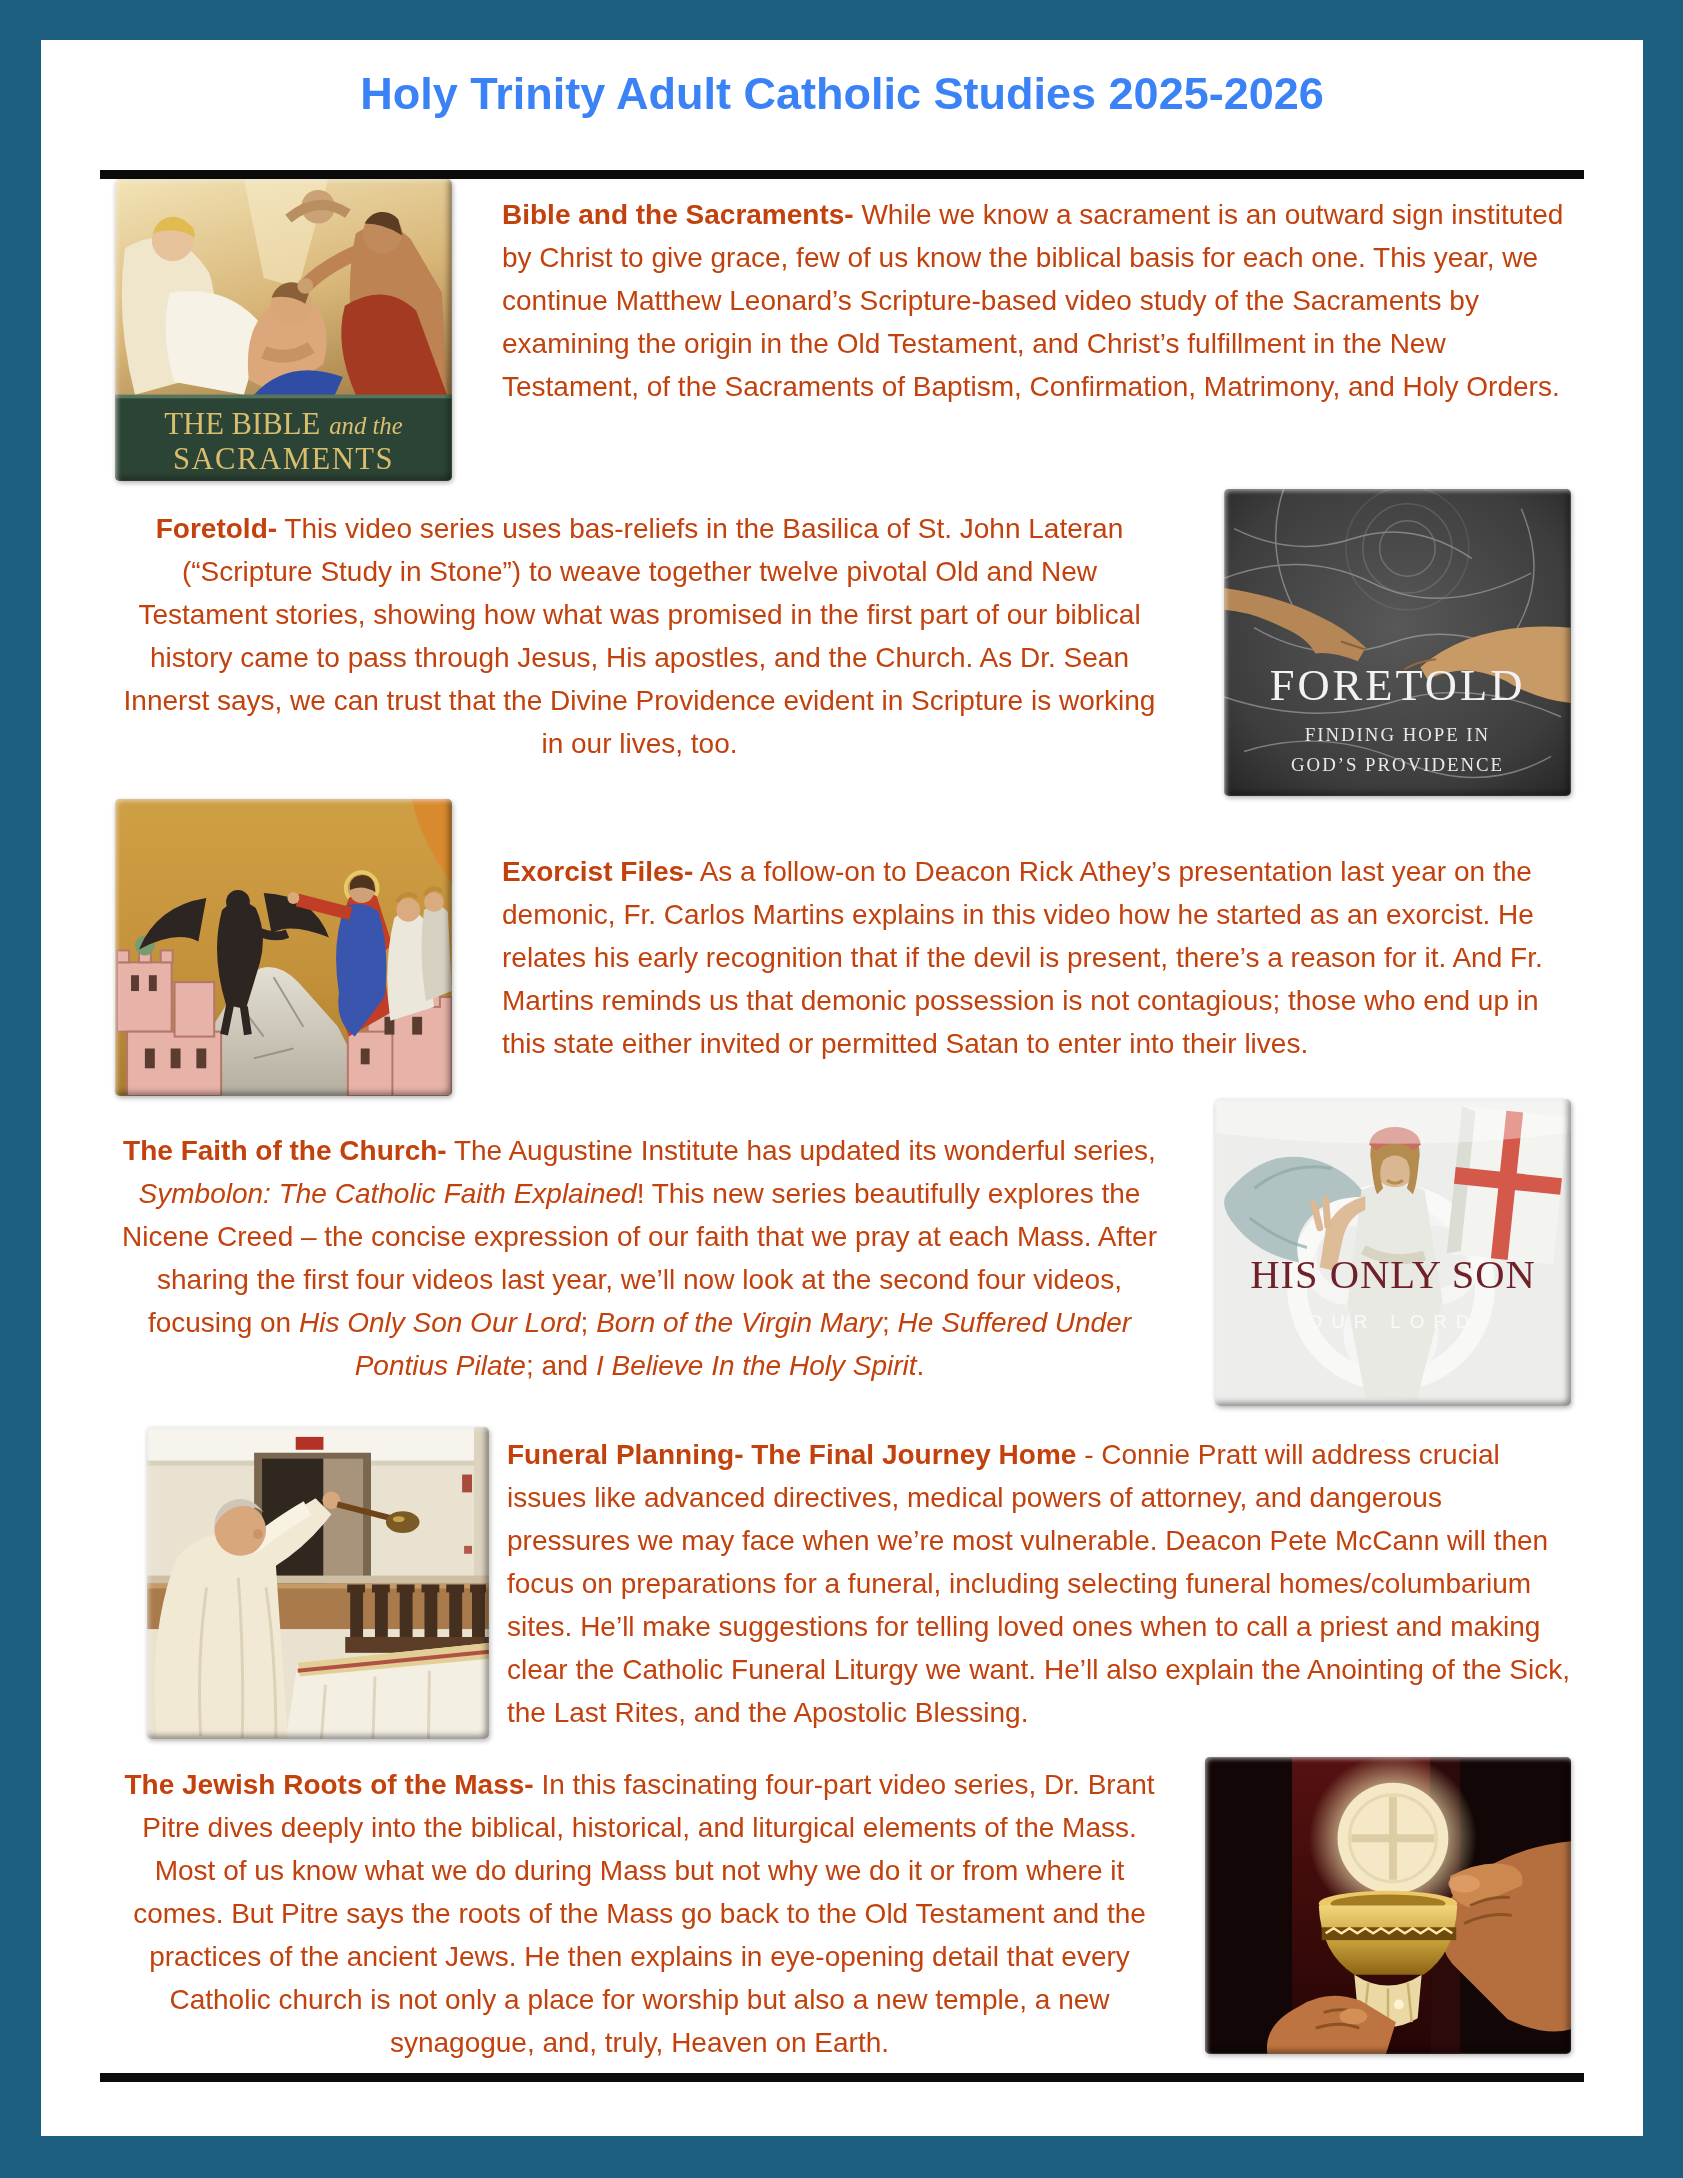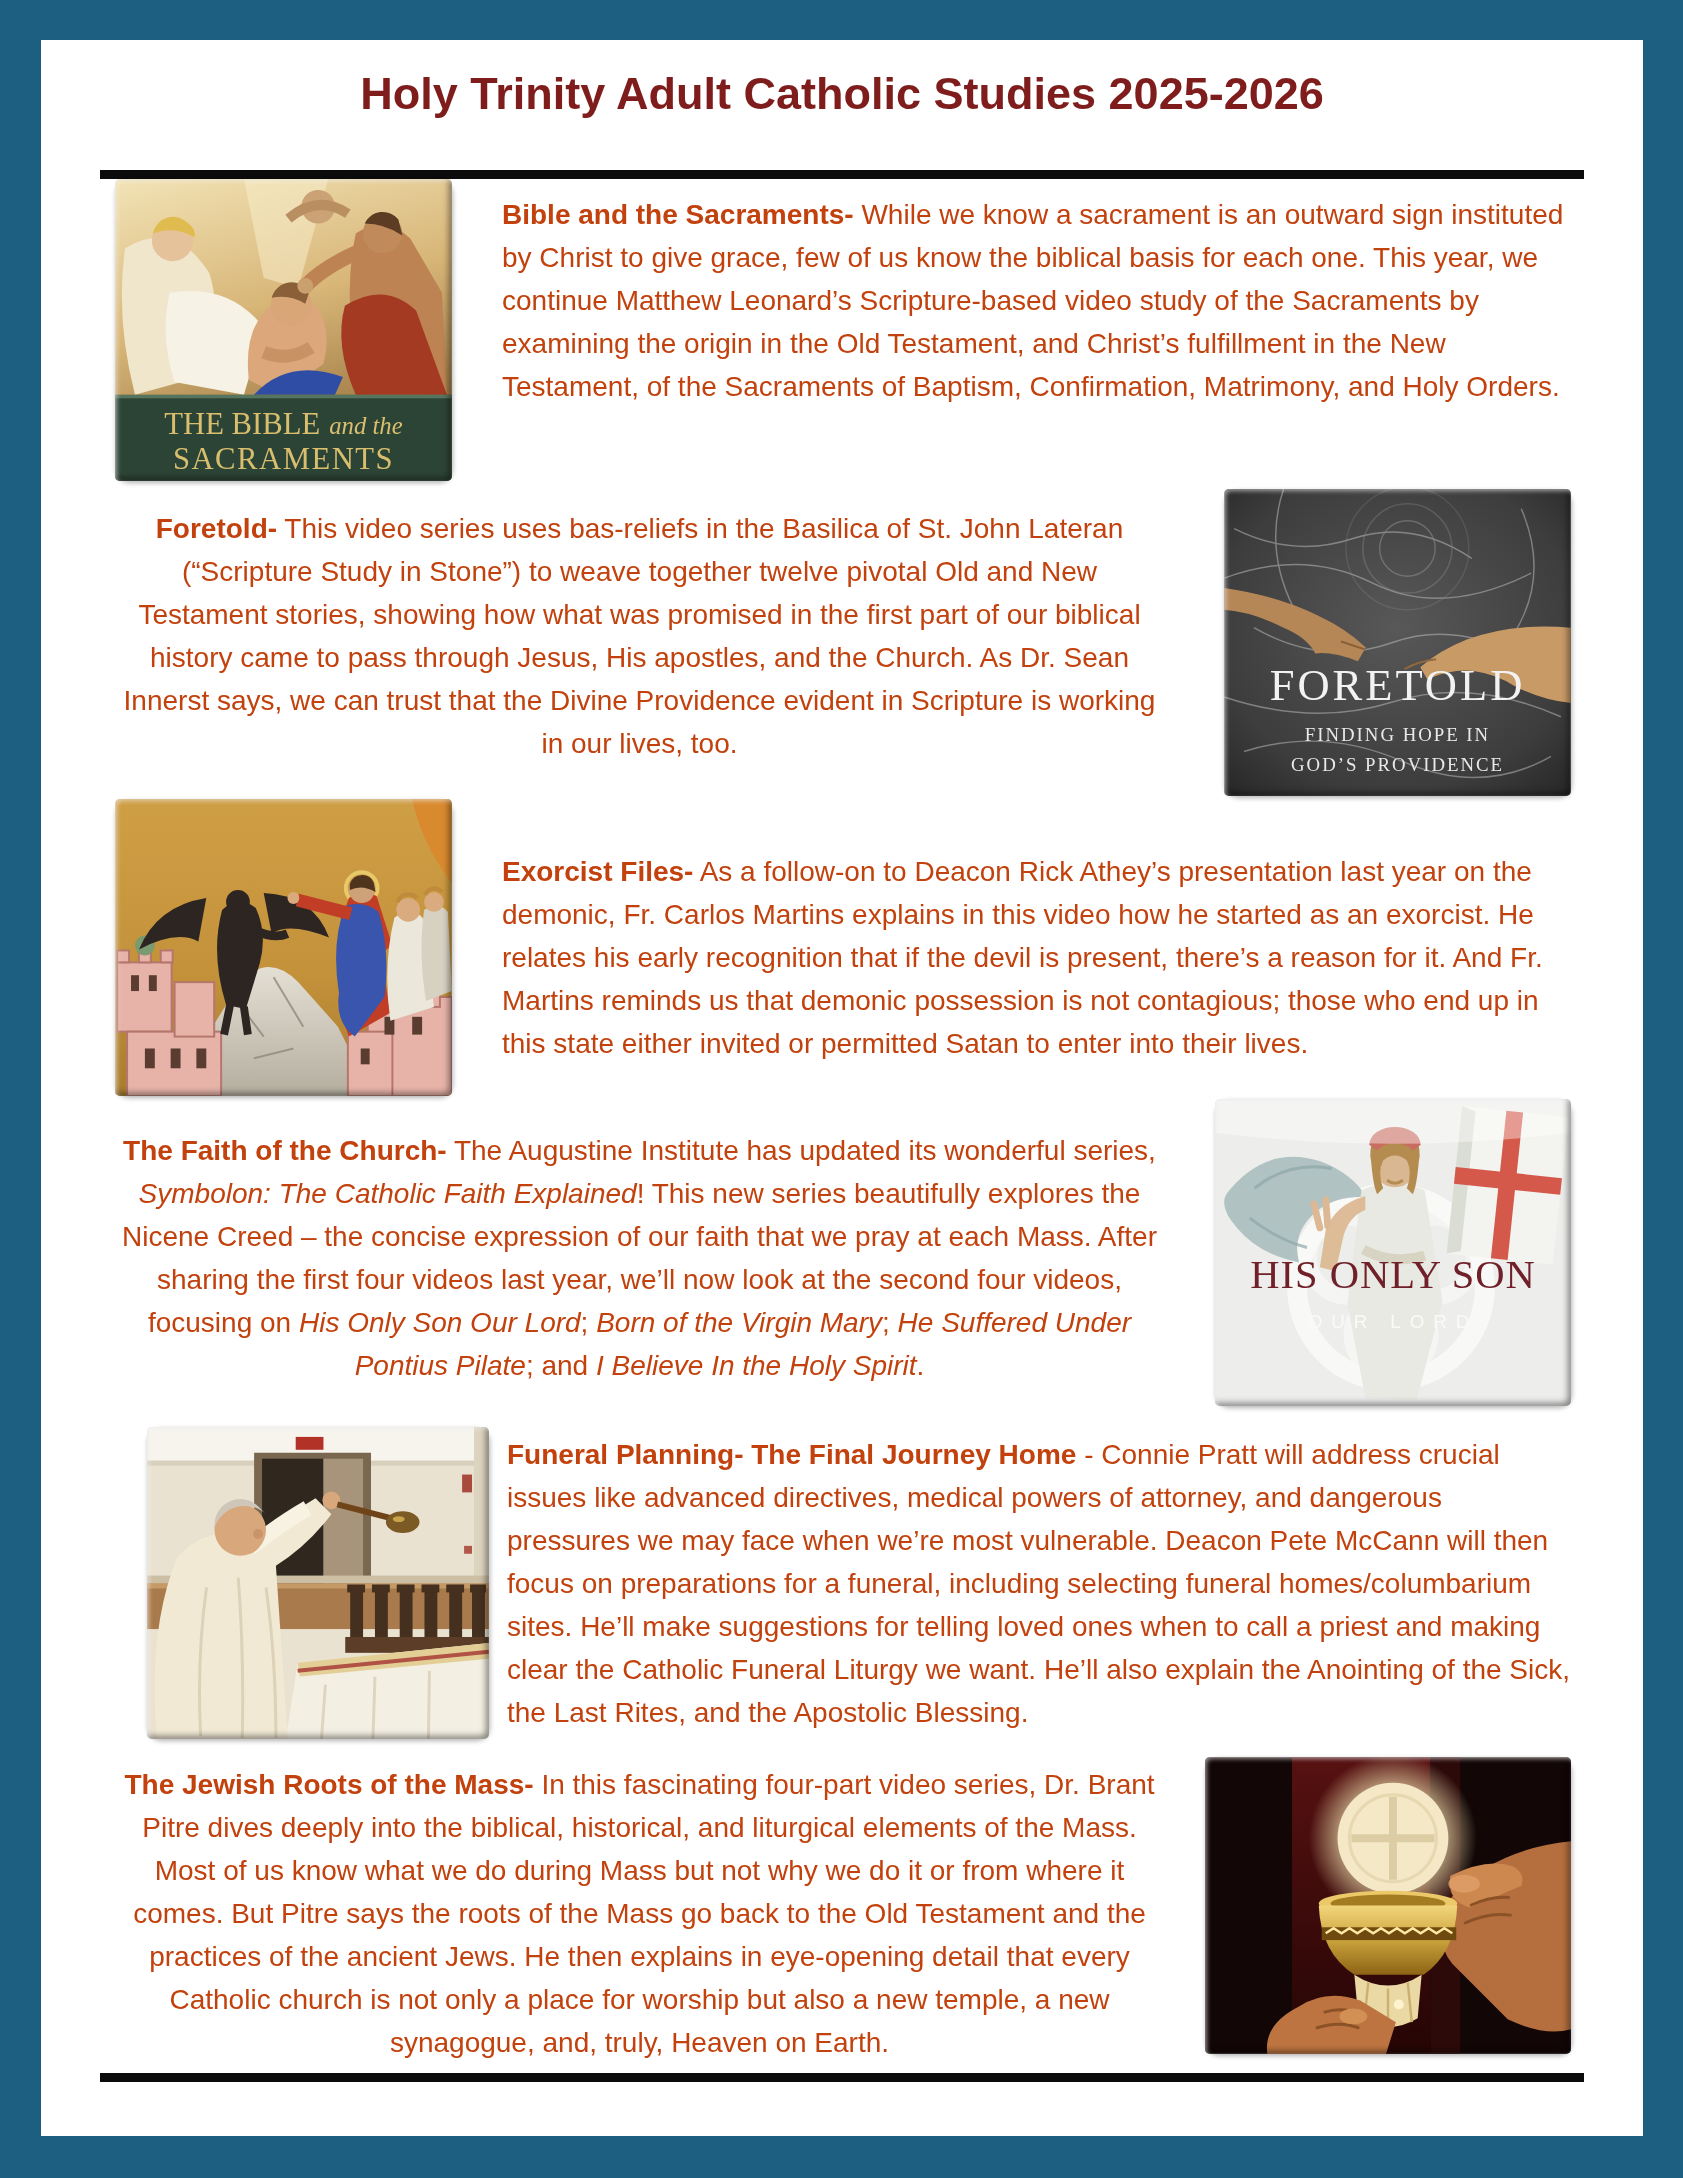--- a/index.html
+++ b/index.html
@@ -8,21 +8,21 @@
     background:#1d5f80;
     font-family:"Liberation Sans", sans-serif;
     color:#000;
   }
   .page{
     position:absolute;left:41px;top:40px;width:1602px;height:2096px;
     background:#ffffff;overflow:hidden;
   }
   .title{
     margin:0;padding-top:27px;text-align:center;
-    font-size:45px;font-weight:700;line-height:1.2;color:#7f1d1d;
+    font-size:45px;font-weight:700;line-height:1.2;color:#3b82f6;
   }
   .rule{height:9px;background:#0b0b0b;}
   .rule-top{margin:49px 59px 0 59px;}
   .rule-bottom{margin:5px 59px 0 59px;}
   .content{padding:0 72px 0 74px;}
   .section{display:flex;justify-content:space-between;align-items:flex-start;}
   .s1{height:310px;}
   .s2{height:307px;}
   .s3{height:303px;align-items:center;}
   .s4{height:328px;}
@@ -36,21 +36,21 @@
   .tw1075{width:1064px;}
   .s1 .text{padding-top:14px;}
   .s2 .text{padding-top:18px;}
   .s3 .text{padding-top:20px;}
   .s4 .text{padding-top:30px;}
   .s5 .text{padding-top:6px;}
   .s6 .text{padding-top:6px;}
   .run-bold{font-weight:700;}
   .run-italic{font-style:italic;}
   .photo{
-    flex:none;position:relative;border-radius:14px;
+    flex:none;position:relative;border-radius:5px;
     box-shadow:1px 2px 5px rgba(0,0,0,0.3);
     line-height:0;
   }
   .photo svg{display:block;border-radius:5px;}
   .photo::after{
     content:"";position:absolute;inset:0;border-radius:5px;
     box-shadow:inset 2px 2px 4px rgba(255,255,255,0.55), inset -3px -3px 6px rgba(0,0,0,0.45);
     pointer-events:none;
   }
 </style>

